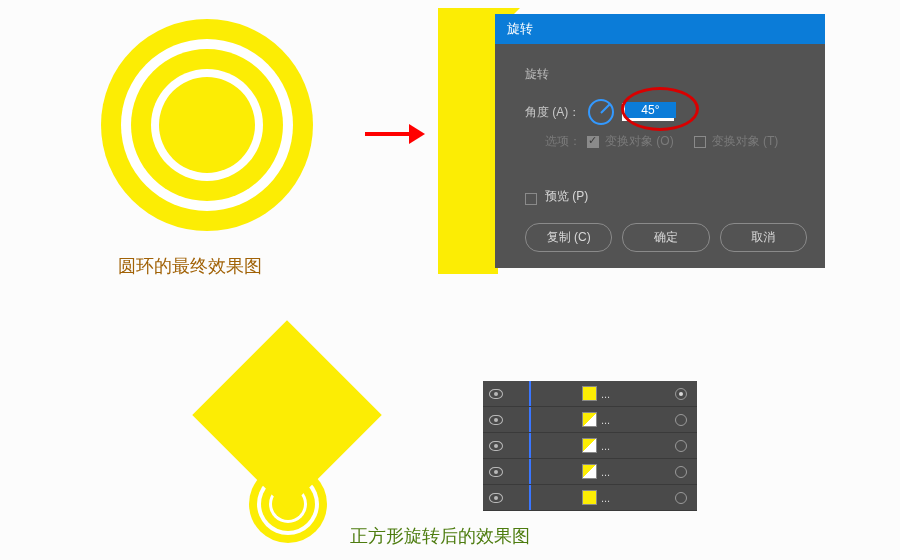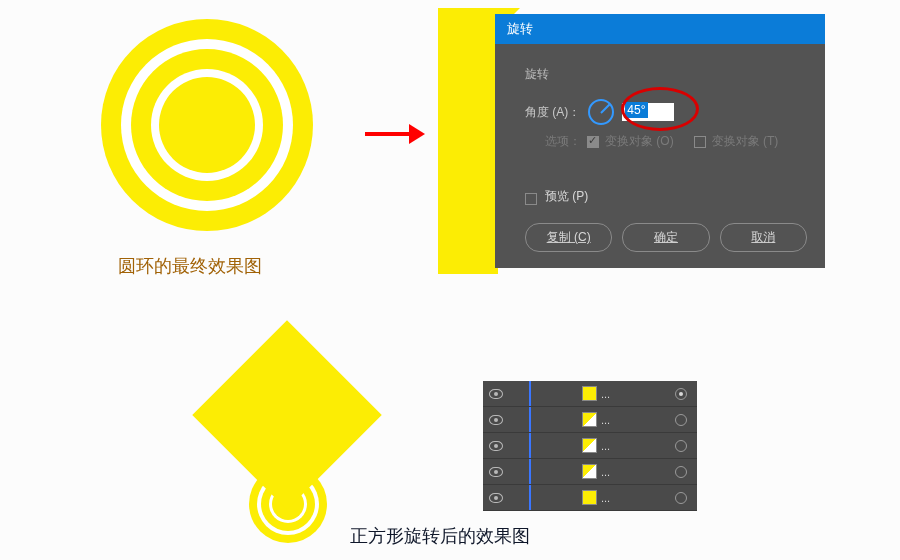--- a/index.html
+++ b/index.html
@@ -131,21 +131,21 @@
       height: 18px;
       background: #fff;
       border: none;
       color: #000;
       font-size: 12px;
       padding: 0 3px;
     }
     .angle-input .sel {
       background: #0b7cd8;
       color: #fff;
-      padding: 1px 2px;
+      padding: 1px 16px;
     }
     .red-ellipse {
       position: absolute;
       left: 96px;
       top: -12px;
       width: 78px;
       height: 44px;
       border: 3px solid #d80000;
       border-radius: 50%;
       pointer-events: none;
@@ -180,21 +180,20 @@
     .preview-row {
       display: flex;
       align-items: flex-end;
       gap: 8px;
       margin-bottom: 18px;
       color: #d8d8d8;
     }
     .btn-row {
       display: flex;
       gap: 10px;
-      text-decoration: underline;
     }
     .dlg-btn {
       flex: 1;
       text-align: center;
       padding: 5px 0;
       border: 1px solid #8a8a8a;
       border-radius: 14px;
       color: #d8d8d8;
       font-size: 12px;
       cursor: pointer;
@@ -225,21 +224,21 @@
       top: 144px;
       width: 80px;
       height: 80px;
     }
     .arcs svg { width: 100%; height: 100%; }
     
     .diamond-caption {
       position: absolute;
       left: 350px;
       top: 524px;
-      color: #0f172a;
+      color: #4d7c0f;
       font-size: 18px;
     }
     
     
     .layers {
       position: absolute;
       left: 483px;
       top: 381px;
       width: 214px;
       background: #4a4a4a;

